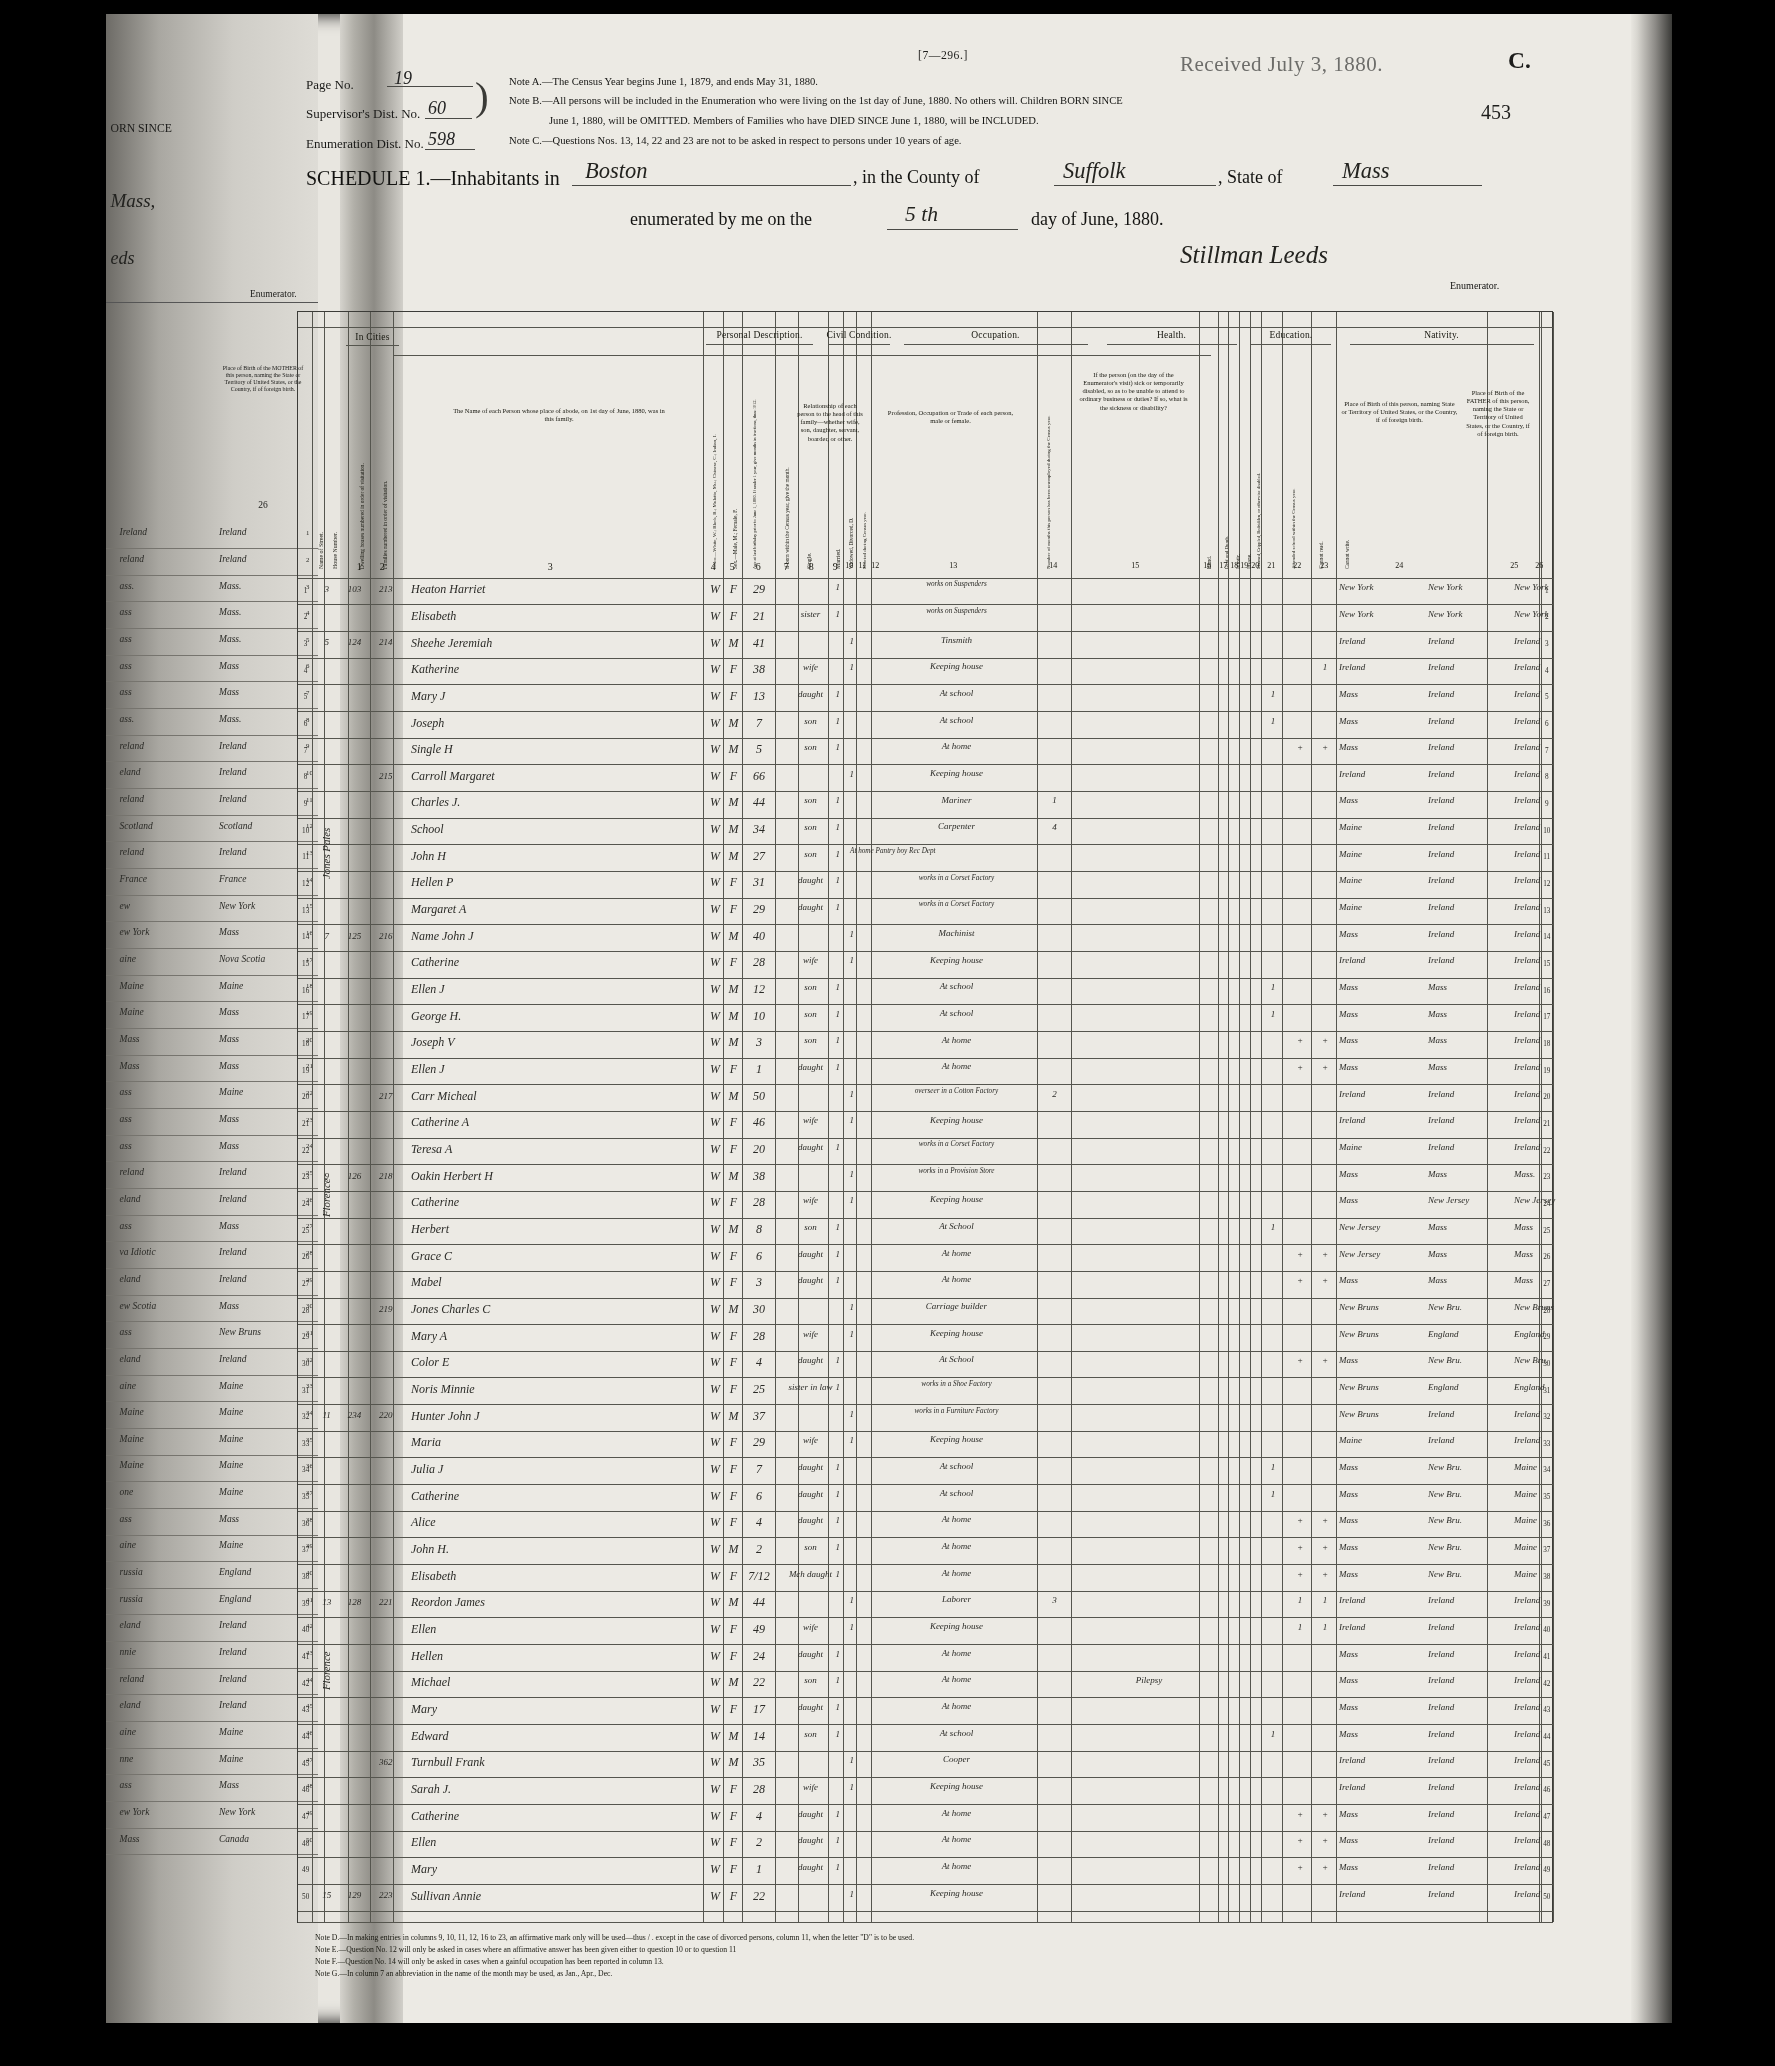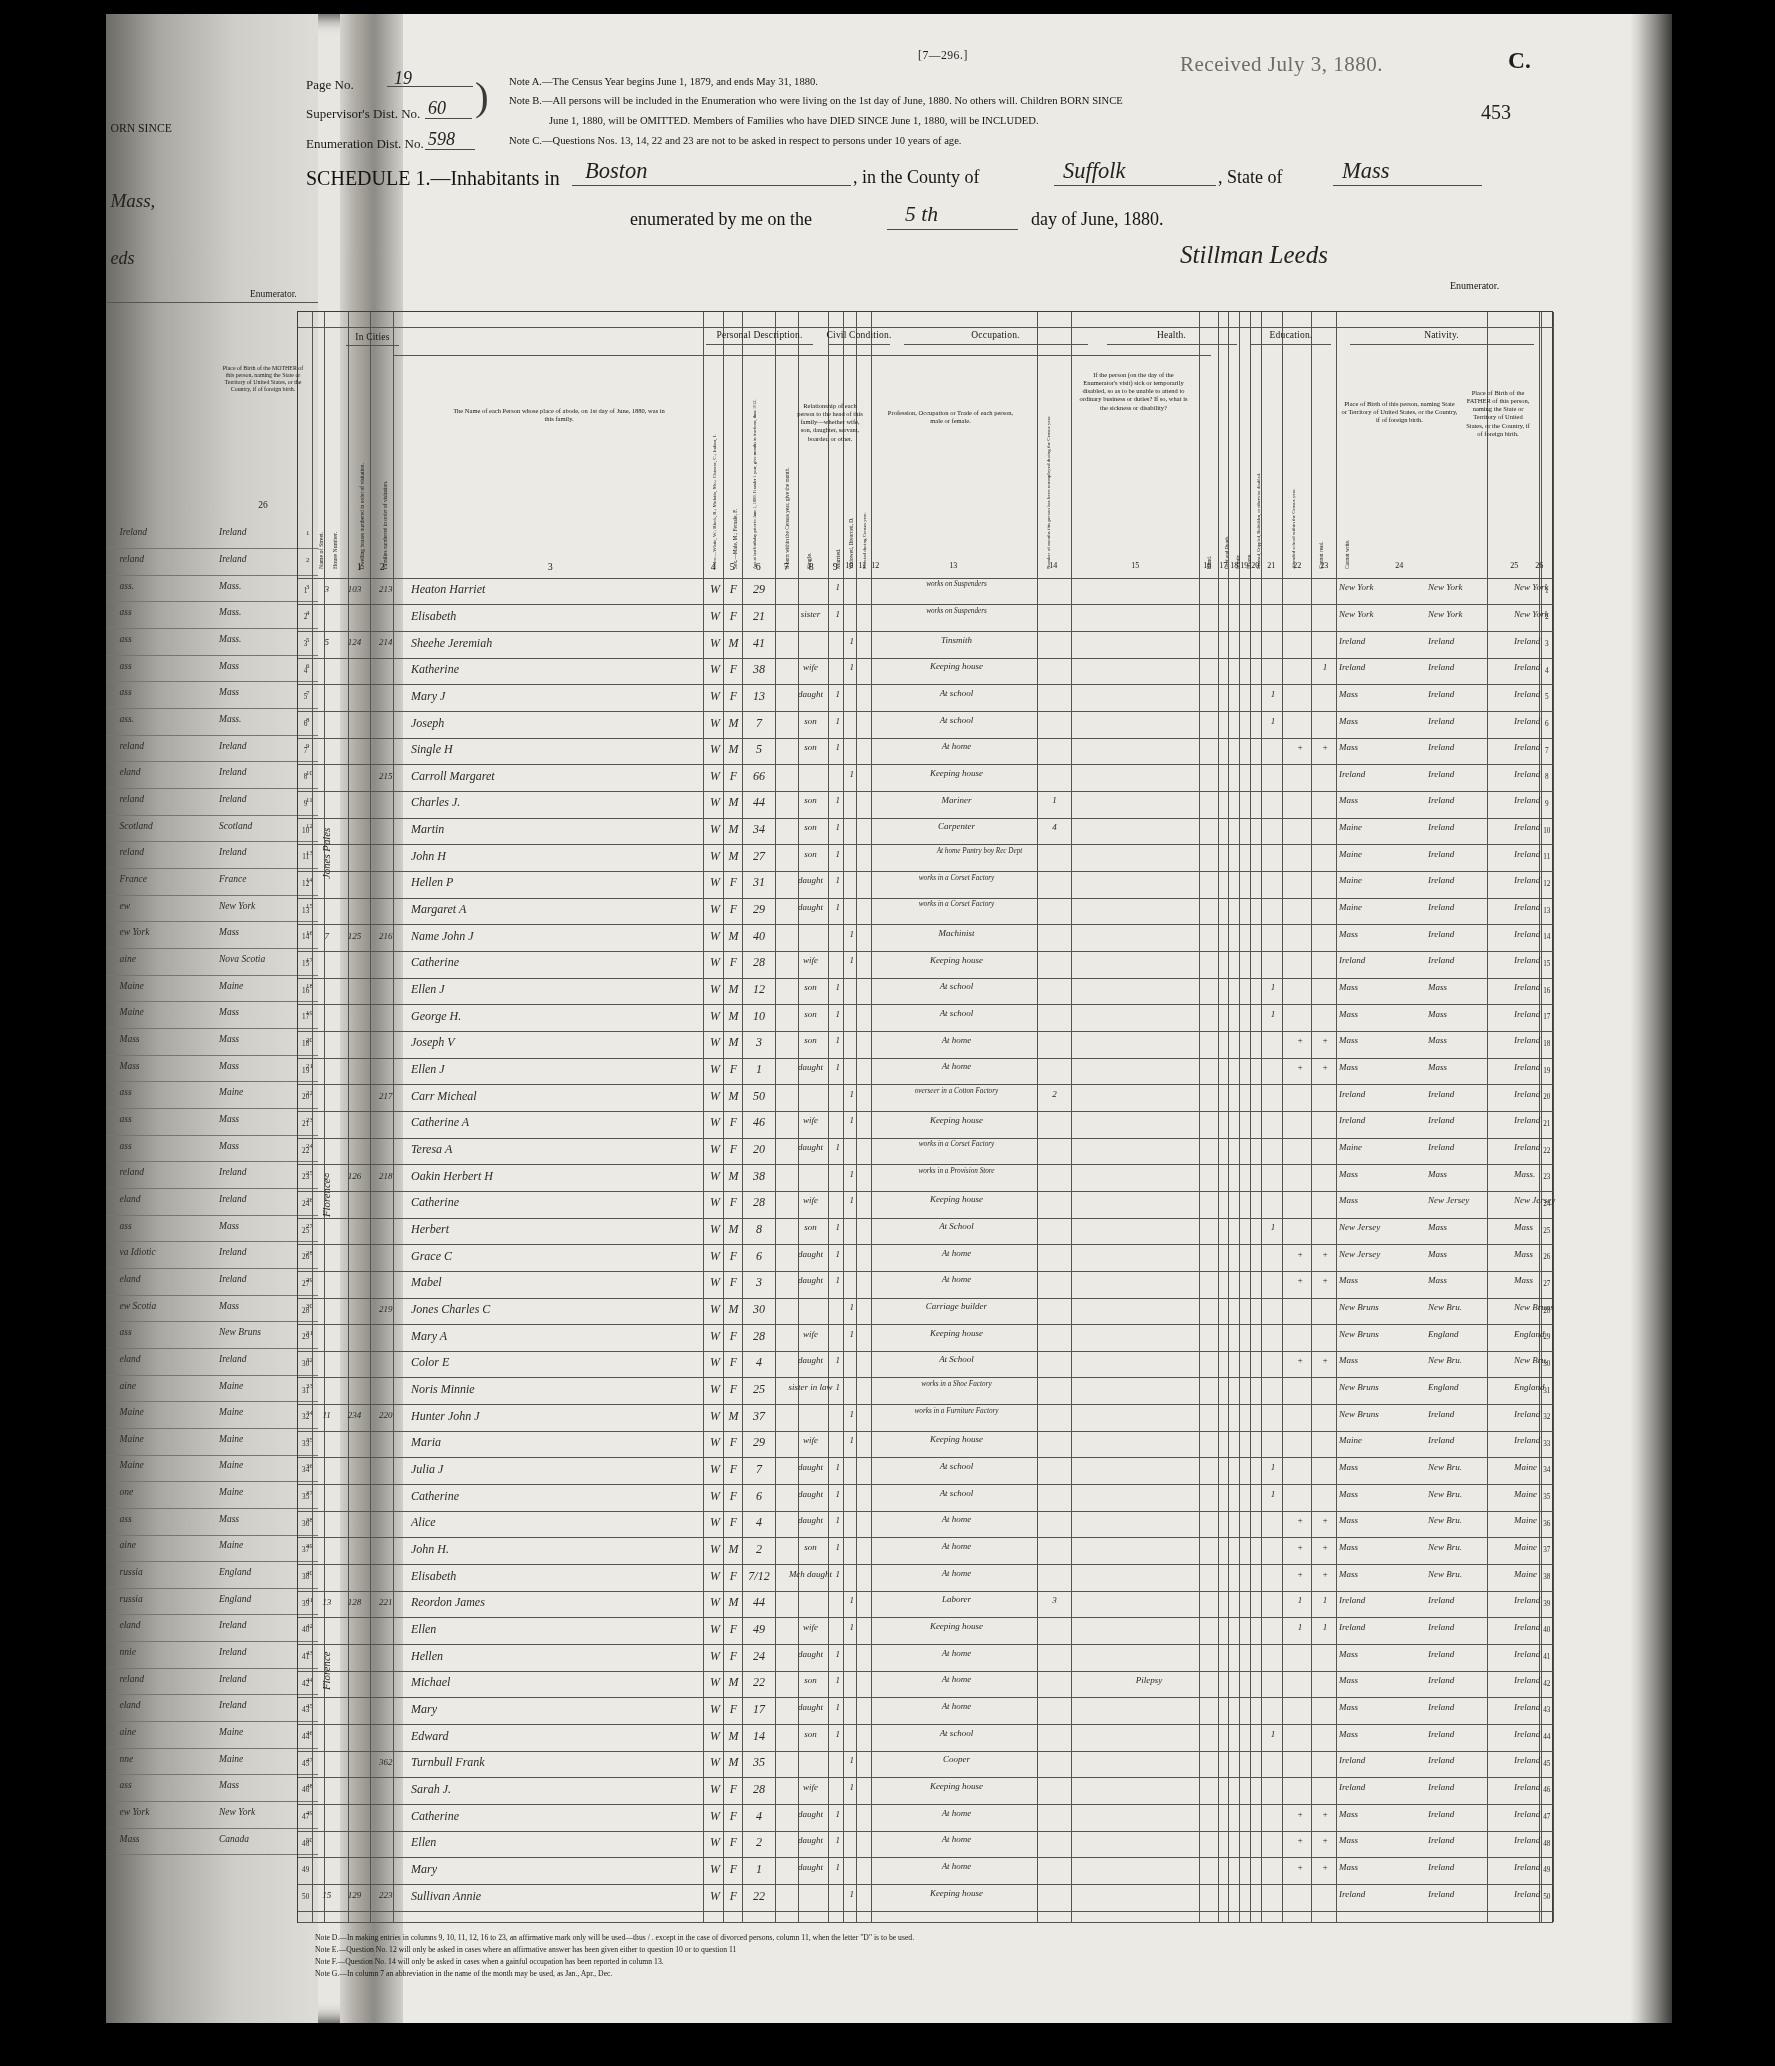--- a/index.html
+++ b/index.html
@@ -751,41 +751,41 @@
       <div class="cell sm" style="left: 483px; top: 483px; width: 59px; text-align: center; white-space: normal;">son</div>
       <div class="cell sm" style="left: 534px; top: 483px; width: 11.7px; text-align: center; white-space: normal;">1</div>
       <div class="cell sm" style="left: 581px; top: 483px; width: 155px; text-align: center; white-space: normal;">Mariner</div>
       <div class="cell sm" style="left: 743px; top: 483px; width: 27px; text-align: center; white-space: normal;">1</div>
       <div class="cell sm" style="left: 1041px; top: 483px; width: 86px; text-align: left; white-space: normal;">Mass</div>
       <div class="cell sm" style="left: 1130px; top: 483px; width: 86px; text-align: left; white-space: normal;">Ireland</div>
       <div class="cell sm" style="left: 1216px; top: 483px; width: 86px; text-align: left; white-space: normal;">Ireland</div>
       <div class="tick" style="left: 536px; top: 484px;"></div>
       <div class="rowno" style="left: 0.9px; top: 515px;">10</div>
       <div class="rowno" style="left: 1242px; top: 515px;">10</div>
-      <div class="cell" style="left: 113px; top: 510px;">Martin</div>
+      <div class="cell" style="left: 113px; top: 510px;">School</div>
       <div class="cell" style="left: 408px; top: 510px; width: 18px; text-align: center; white-space: normal;">W</div>
       <div class="cell" style="left: 427px; top: 510px; width: 17px; text-align: center; white-space: normal;">M</div>
       <div class="cell" style="left: 447px; top: 510px; width: 28px; text-align: center; white-space: normal;">34</div>
       <div class="cell sm" style="left: 483px; top: 510px; width: 59px; text-align: center; white-space: normal;">son</div>
       <div class="cell sm" style="left: 534px; top: 510px; width: 11.7px; text-align: center; white-space: normal;">1</div>
       <div class="cell sm" style="left: 581px; top: 509px; width: 155px; text-align: center; white-space: normal;">Carpenter</div>
       <div class="cell sm" style="left: 743px; top: 510px; width: 27px; text-align: center; white-space: normal;">4</div>
       <div class="cell sm" style="left: 1041px; top: 510px; width: 86px; text-align: left; white-space: normal;">Maine</div>
       <div class="cell sm" style="left: 1130px; top: 510px; width: 86px; text-align: left; white-space: normal;">Ireland</div>
       <div class="cell sm" style="left: 1216px; top: 510px; width: 86px; text-align: left; white-space: normal;">Ireland</div>
       <div class="tick" style="left: 536px; top: 511px;"></div>
       <div class="rowno" style="left: 0.9px; top: 541px;">11</div>
       <div class="rowno" style="left: 1242px; top: 541px;">11</div>
       <div class="cell" style="left: 113px; top: 537px;">John H</div>
       <div class="cell" style="left: 408px; top: 537px; width: 18px; text-align: center; white-space: normal;">W</div>
       <div class="cell" style="left: 427px; top: 537px; width: 17px; text-align: center; white-space: normal;">M</div>
       <div class="cell" style="left: 447px; top: 537px; width: 28px; text-align: center; white-space: normal;">27</div>
       <div class="cell sm" style="left: 483px; top: 537px; width: 59px; text-align: center; white-space: normal;">son</div>
       <div class="cell sm" style="left: 534px; top: 537px; width: 11.7px; text-align: center; white-space: normal;">1</div>
-      <div class="cell xs" style="left: 604px; top: 536px; width: 155px; text-align: center; white-space: normal;">At home Pantry boy Rec Dept</div>
+      <div class="cell xs" style="left: 552px; top: 536px; width: 155px; white-space: normal;">At home Pantry boy Rec Dept</div>
       <div class="cell sm" style="left: 1041px; top: 537px; width: 86px; text-align: left; white-space: normal;">Maine</div>
       <div class="cell sm" style="left: 1130px; top: 537px; width: 86px; text-align: left; white-space: normal;">Ireland</div>
       <div class="cell sm" style="left: 1216px; top: 537px; width: 86px; text-align: left; white-space: normal;">Ireland</div>
       <div class="tick" style="left: 536px; top: 538px;"></div>
       <div class="rowno" style="left: 0.9px; top: 568px;">12</div>
       <div class="rowno" style="left: 1242px; top: 568px;">12</div>
       <div class="cell" style="left: 113px; top: 563px;">Hellen P</div>
       <div class="cell" style="left: 408px; top: 563px; width: 18px; text-align: center; white-space: normal;">W</div>
       <div class="cell" style="left: 427px; top: 563px; width: 17px; text-align: center; white-space: normal;">F</div>
       <div class="cell" style="left: 447px; top: 563px; width: 28px; text-align: center; white-space: normal;">31</div>

